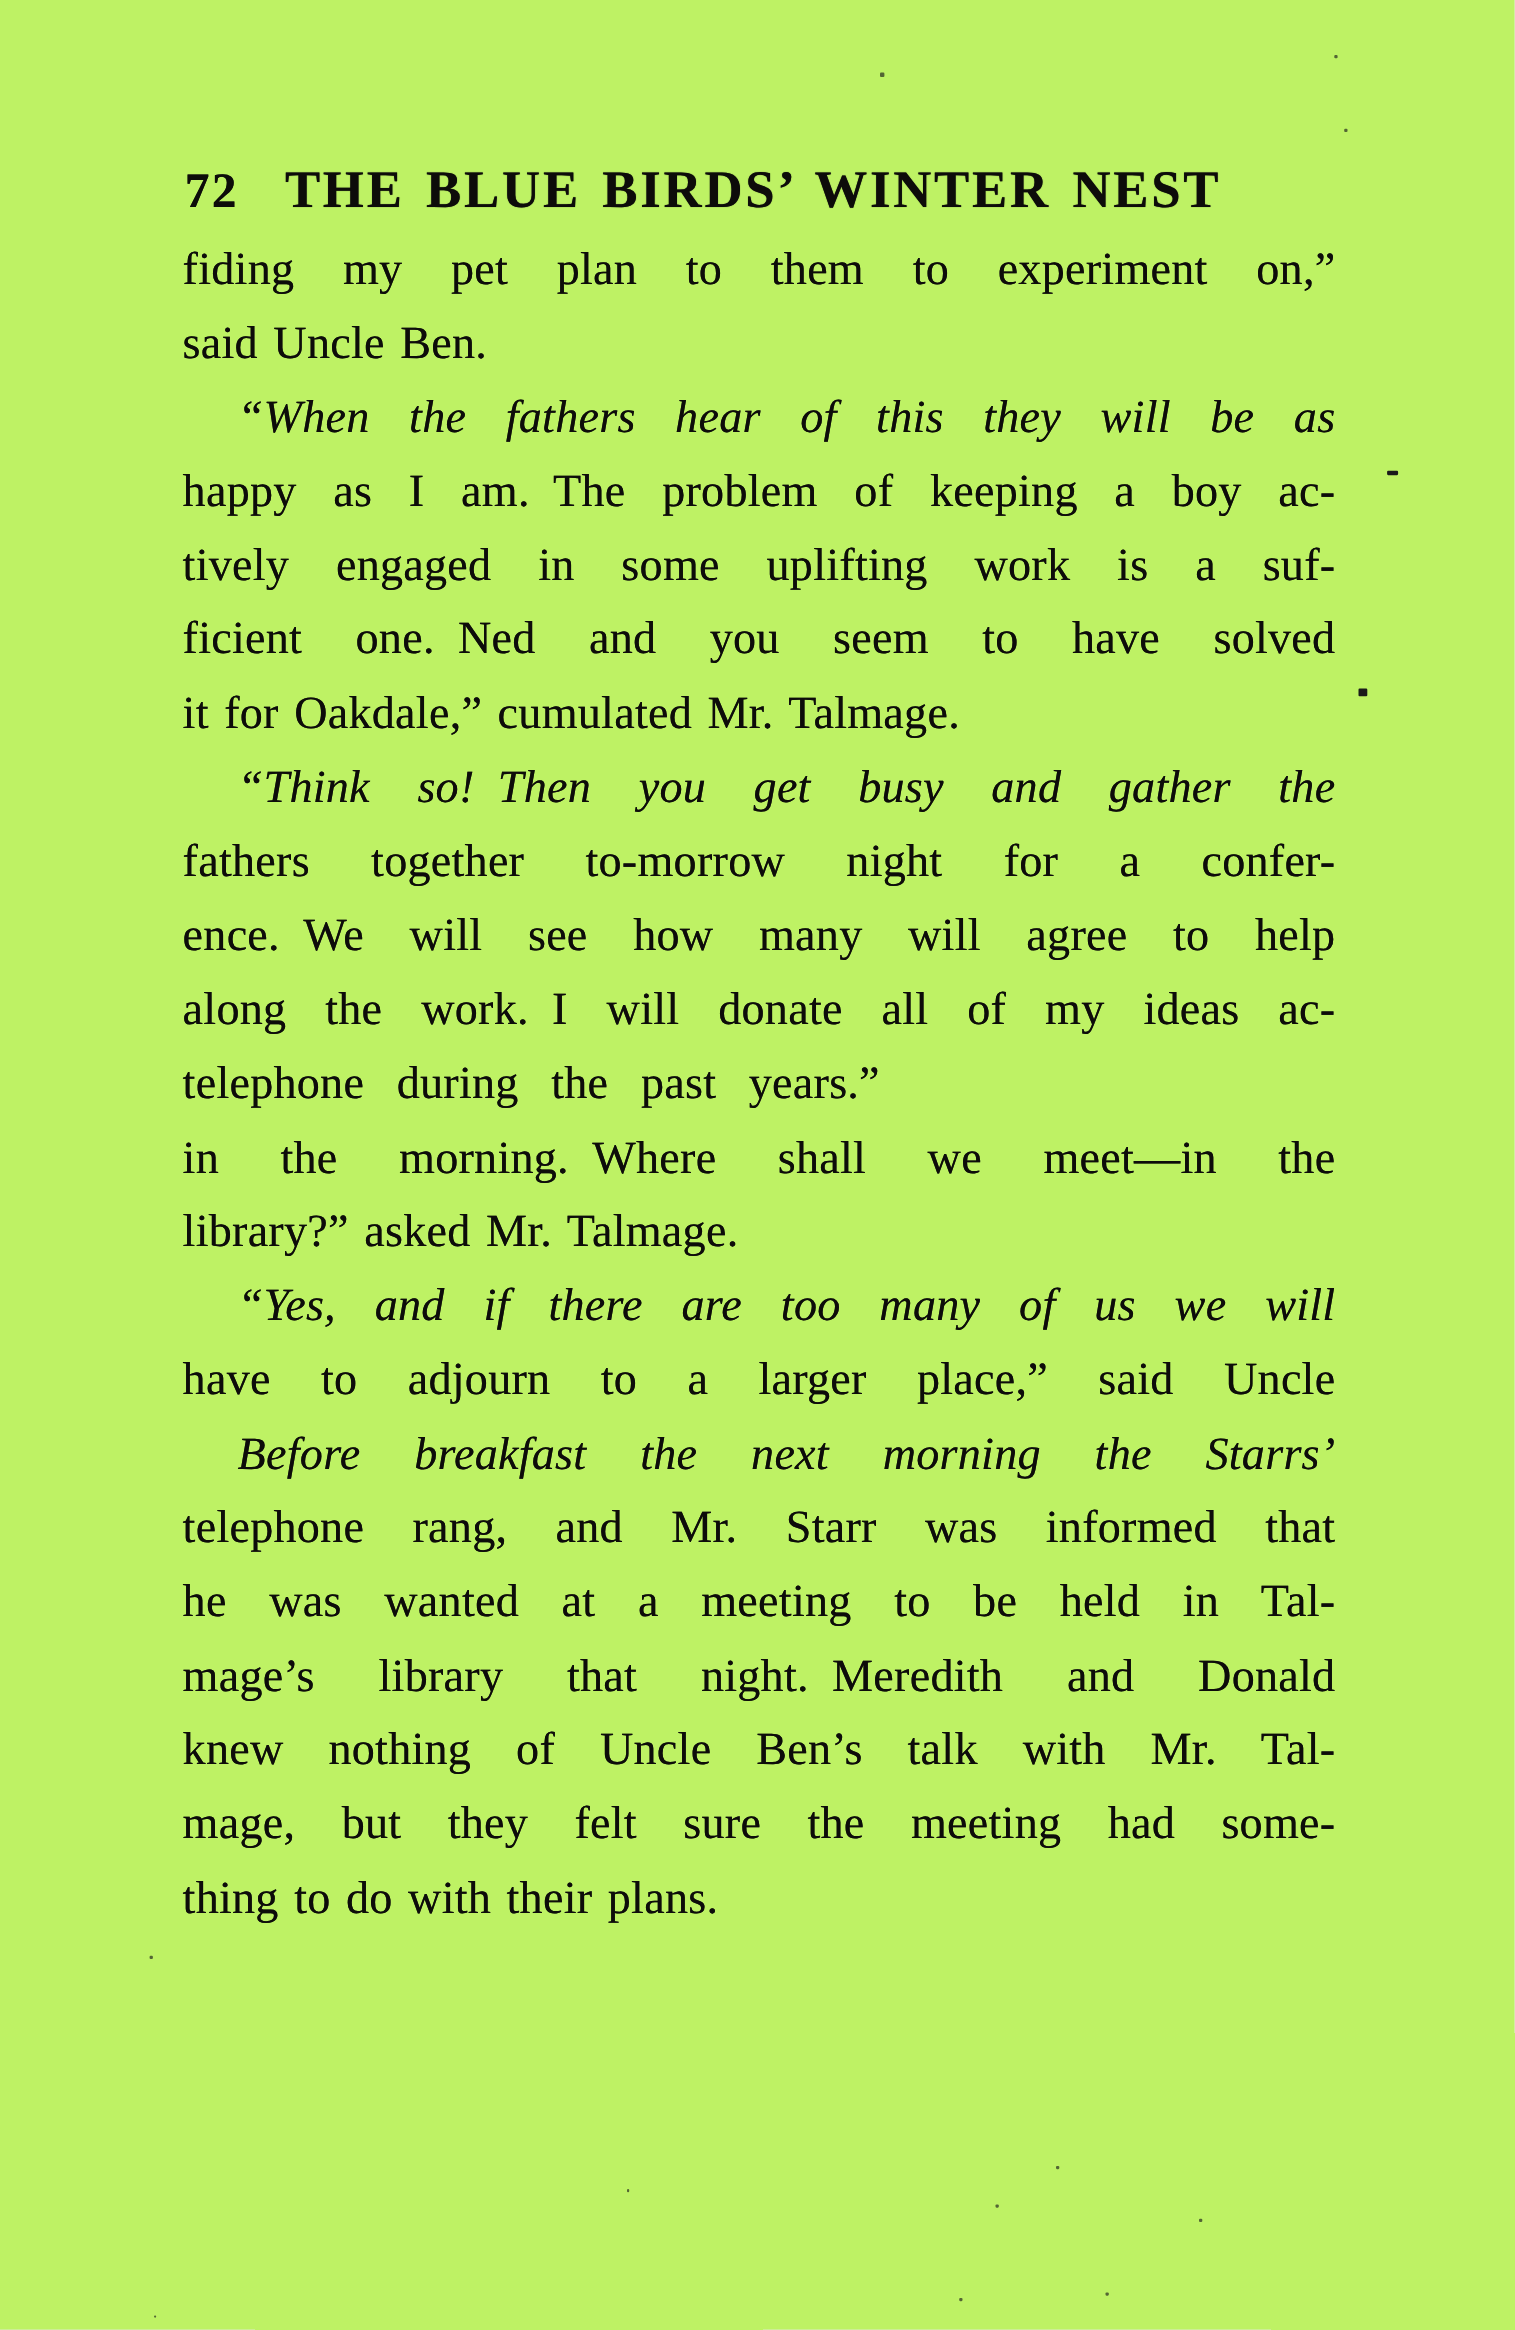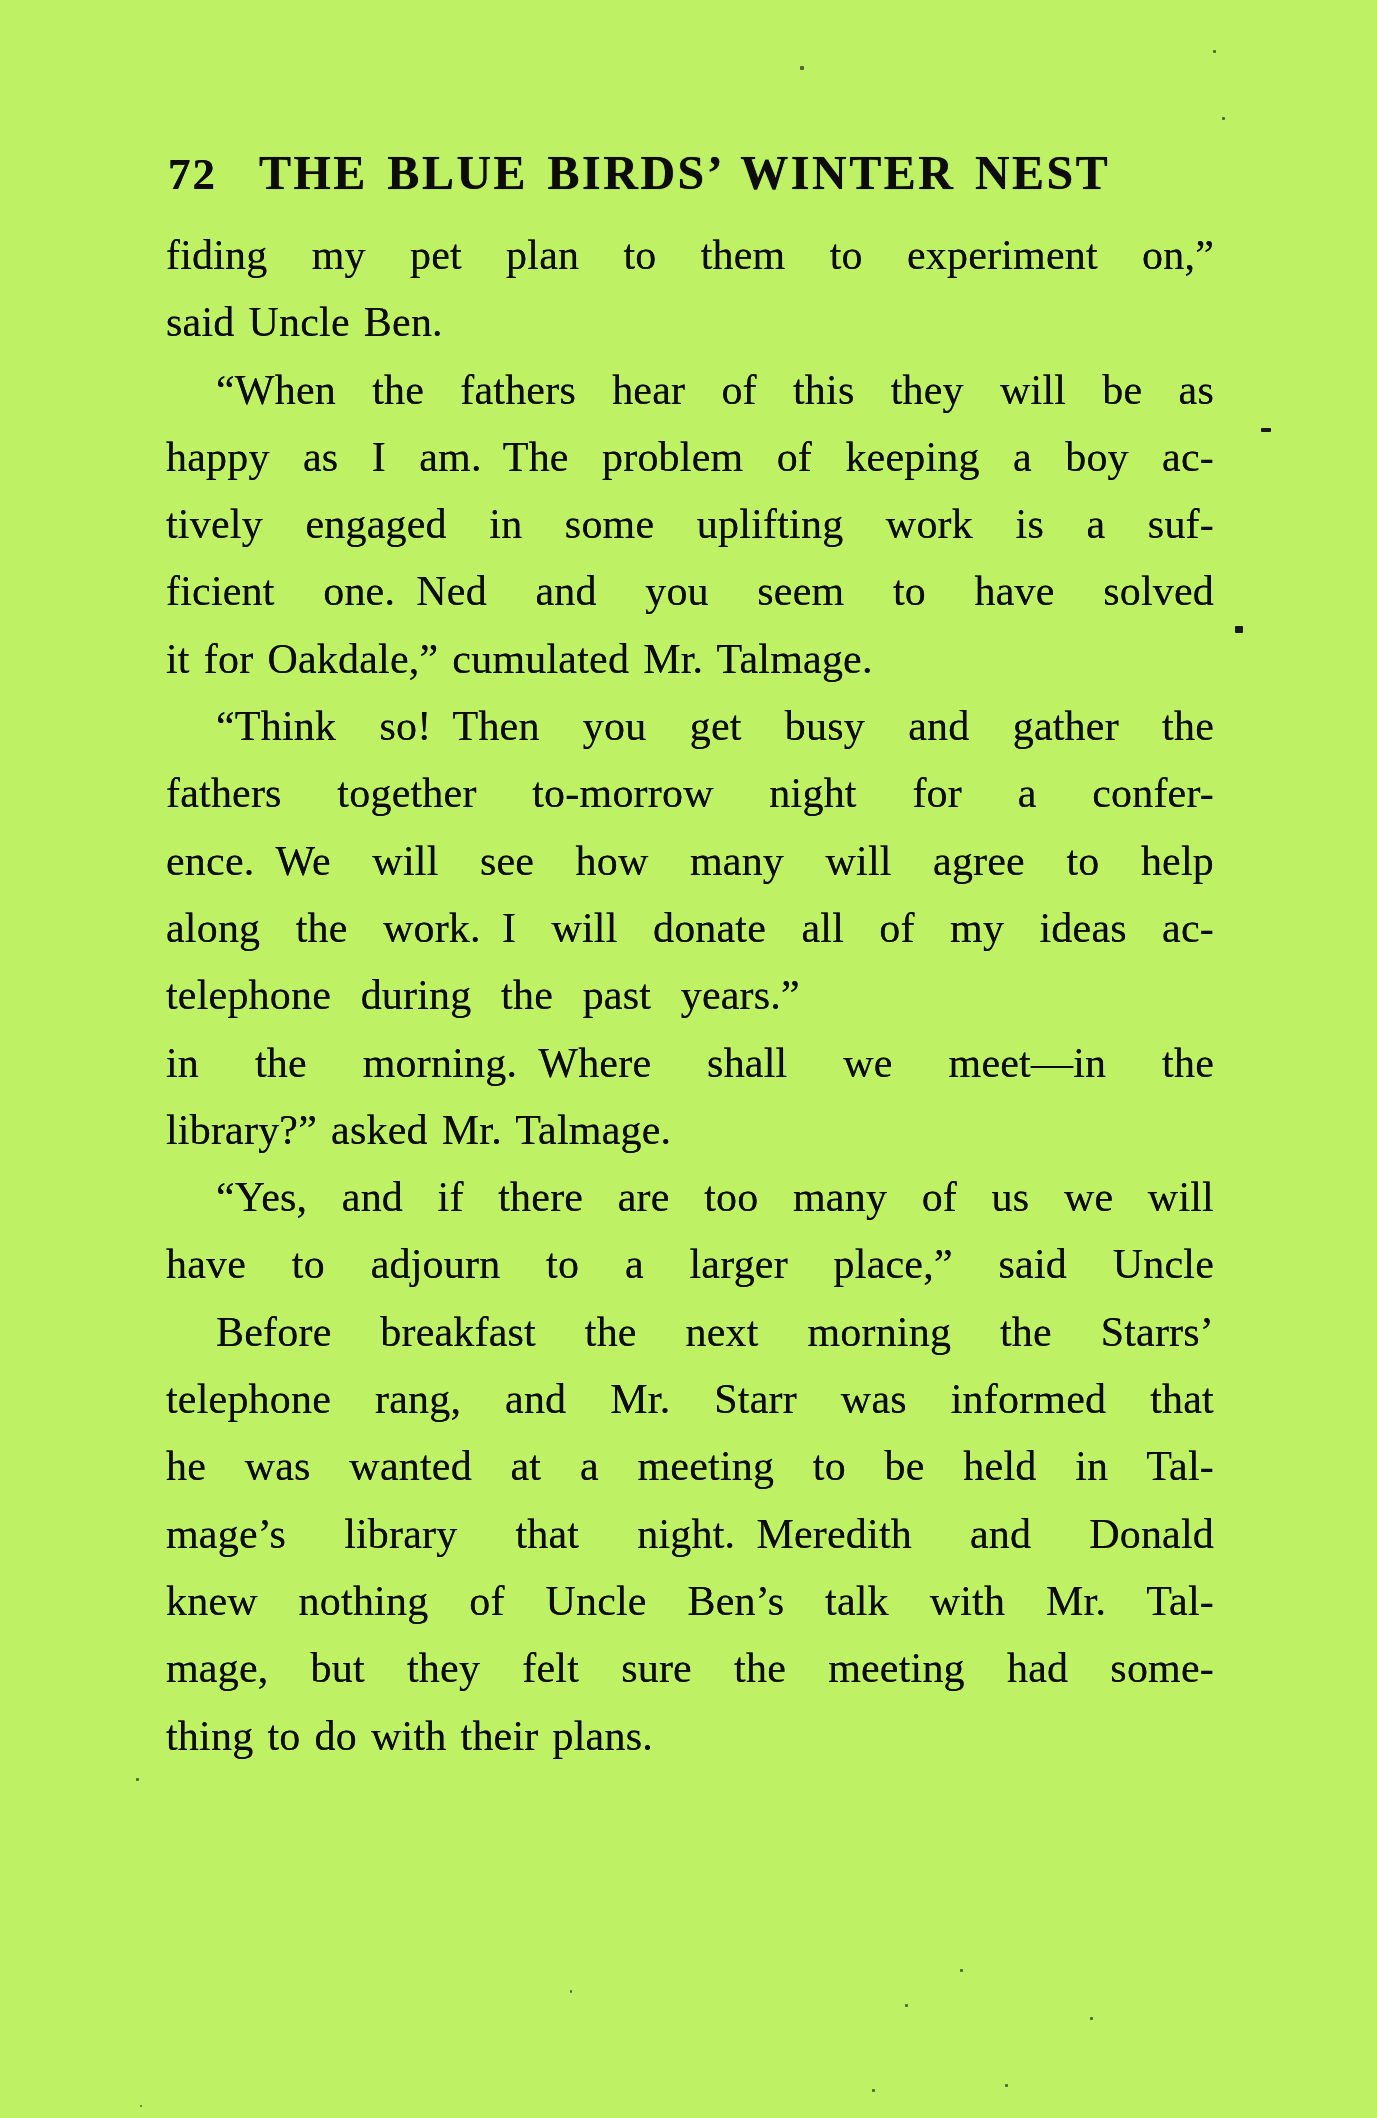--- a/index.html
+++ b/index.html
@@ -39,36 +39,36 @@
     margin-left: 42px;
     font-size: 48px;
     font-weight: 700;
     letter-spacing: 2.5px;
     word-spacing: 5px;
     text-shadow: 0 0 0.7px rgba(10,10,10,0.85);
   }
   
   .page-body {
     position: absolute;
-    top: 222px;
+    top: 212px;
     left: 166px;
     width: 1048px;
   }
   .ln {
     height: 67.3px;
     line-height: 67.3px;
     font-size: 42px;
     white-space: nowrap;
     text-align: justify;
     text-align-last: justify;
     word-spacing: 0.06em;
     letter-spacing: 0.2px;
     text-shadow: 0 0 0.6px rgba(10,10,10,0.8);
   }
-  .ln.indent { padding-left: 50px; }
+  .ln.indent { padding-left: 50px; font-style: italic; }
   .ln.end {
     text-align: center;
     text-align-last: left;
     word-spacing: 0.08em;
   }
   .ln.wide { word-spacing: 0.45em; }
   
   .speck {
     position: absolute;
     background: #1a1a1a;

